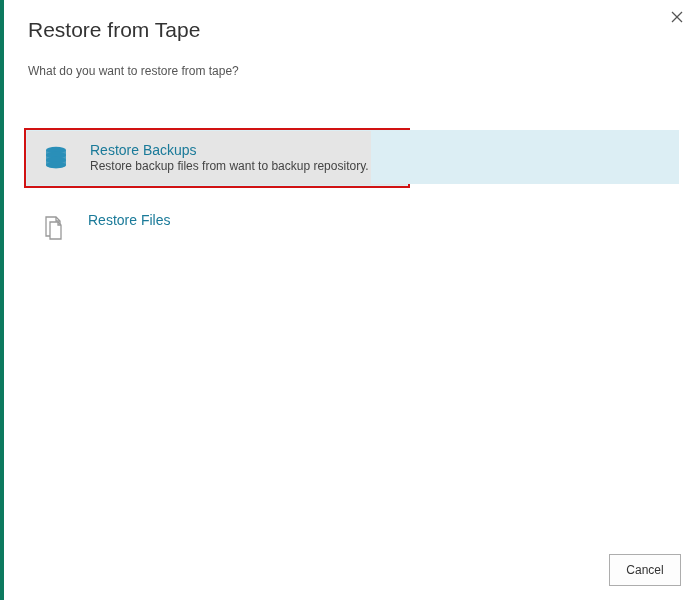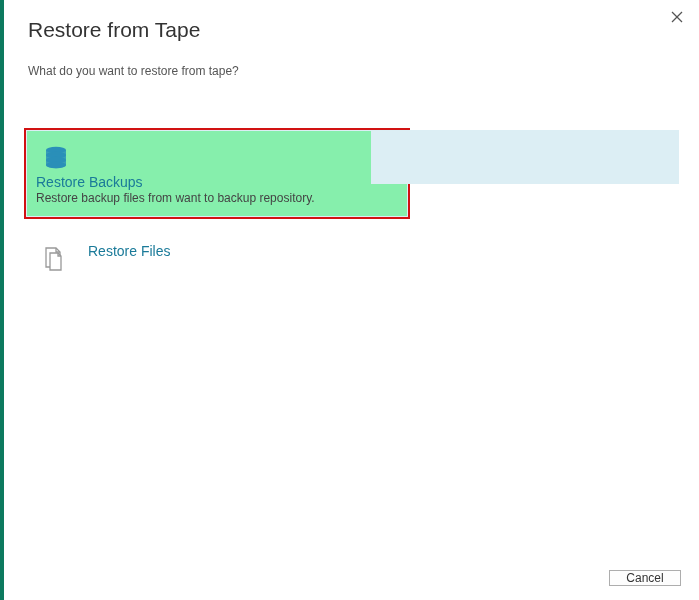--- a/index.html
+++ b/index.html
@@ -50,25 +50,24 @@
       padding: 40px 20px 0 20px;
     }
     .option {
       display: flex;
       align-items: flex-start;
       padding: 12px 10px;
       margin-bottom: 12px;
       cursor: pointer;
     }
     .option.selected {
-      background: #86efac;
+      background: #e5e5e5;
       border: 2px solid #d11212;
       width: 386px;
       box-shadow: inset 0 0 0 1px #dceef4;
-      flex-direction: column;
     }
     .option-wrapper {
       position: relative;
     }
     .bg-strip {
       position: absolute;
       top: 2px;
       left: 347px;
       right: 0;
       height: 54px;
@@ -94,21 +93,21 @@
       color: #444;
       margin-top: 1px;
     }
     .footer {
       padding: 10px 18px 14px 0;
       display: flex;
       justify-content: flex-end;
     }
     .cancel-btn {
       min-width: 72px;
-      height: 16px;
+      height: 32px;
       font-size: 12px;
       border: 1px solid #adadad;
       background: #fdfdfd;
       cursor: pointer;
       color: #333;
     }
   </style>
 </head>
 <body>
 

